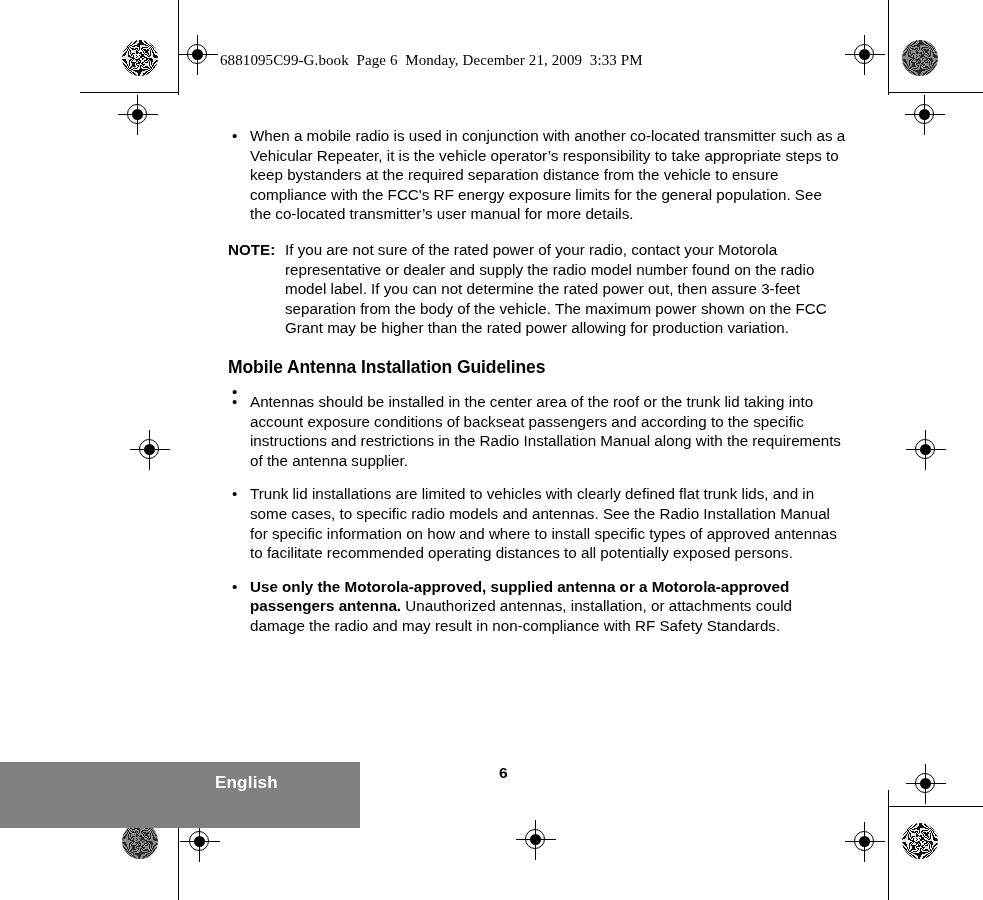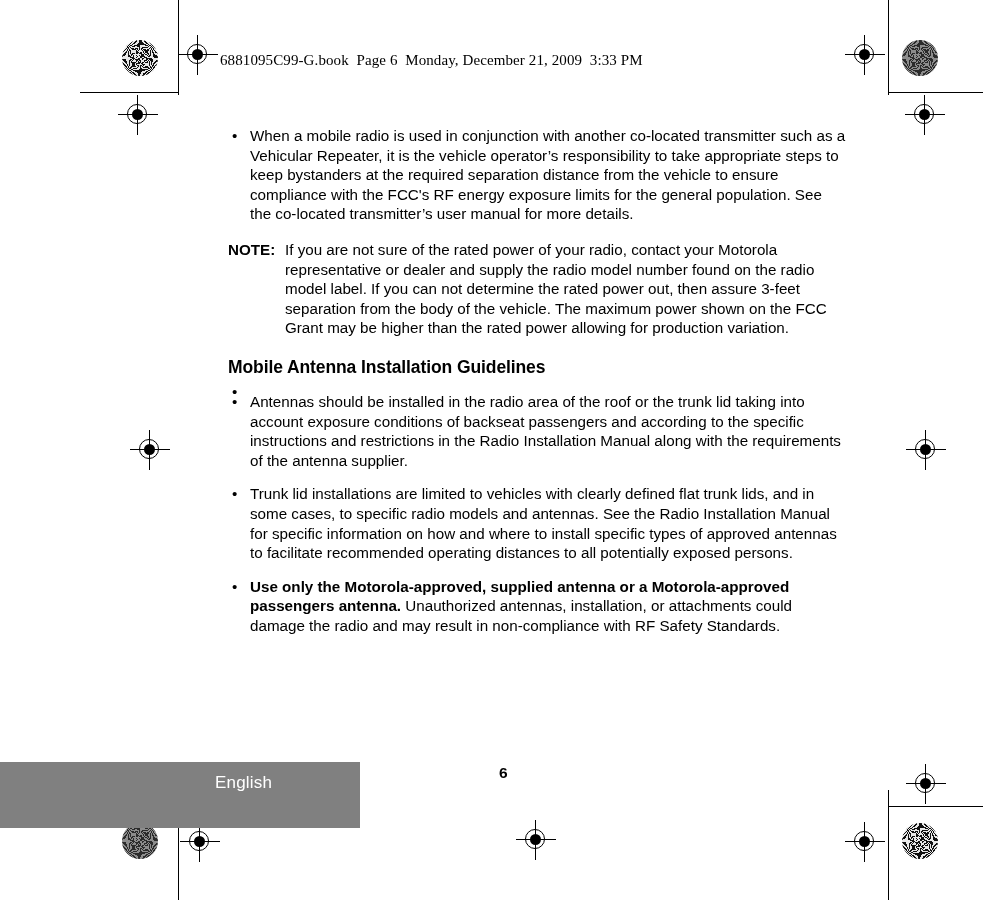--- a/index.html
+++ b/index.html
@@ -144,21 +144,21 @@
     top: 762px;
     width: 360px;
     height: 66px;
     background: #808080;
   }
   .footer-lang {
     position: absolute;
     left: 215px;
     top: 773px;
     font-size: 17px;
-    font-weight: normal;
+    font-weight: bold;
     color: #ffffff;
     letter-spacing: 0.2px;
   }
   .page-number {
     position: absolute;
     left: 499px;
     top: 764px;
     font-size: 15.5px;
     font-weight: bold;
     color: #000000;
@@ -266,21 +266,21 @@
     </div>
 
     <div class="section-heading">Mobile Antenna Installation Guidelines</div>
 
     <div class="bullet-item">
       <span class="bullet-dot">•</span>
     </div>
 
     <div class="bullet-item">
       <span class="bullet-dot">•</span>
-      <span class="btext">Antennas should be installed in the radio area of the roof or the trunk lid taking into account exposure conditions of backseat passengers and according to the specific instructions and restrictions in the Radio Installation Manual along with the requirements of the antenna supplier.</span>
+      <span class="btext">Antennas should be installed in the center area of the roof or the trunk lid taking into account exposure conditions of backseat passengers and according to the specific instructions and restrictions in the Radio Installation Manual along with the requirements of the antenna supplier.</span>
     </div>
 
     <div class="bullet-item">
       <span class="bullet-dot">•</span>
       <span class="btext">Trunk lid installations are limited to vehicles with clearly defined flat trunk lids, and in some cases, to specific radio models and antennas. See the Radio Installation Manual for specific information on how and where to install specific types of approved antennas to facilitate recommended operating distances to all potentially exposed persons.</span>
     </div>
 
     <div class="bullet-item">
       <span class="bullet-dot">•</span>
       <b>Use only the Motorola-approved, supplied antenna or a Motorola-approved passengers antenna.</b><span class="btext"> Unauthorized antennas, installation, or attachments could damage the radio and may result in non-compliance with RF Safety Standards.</span>

